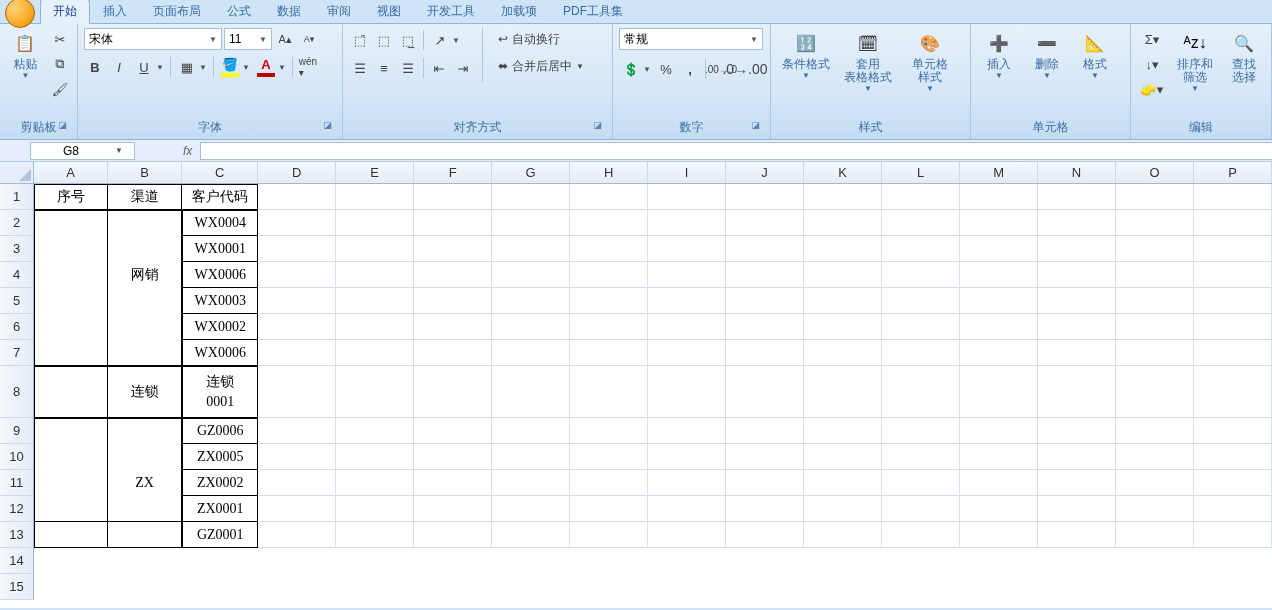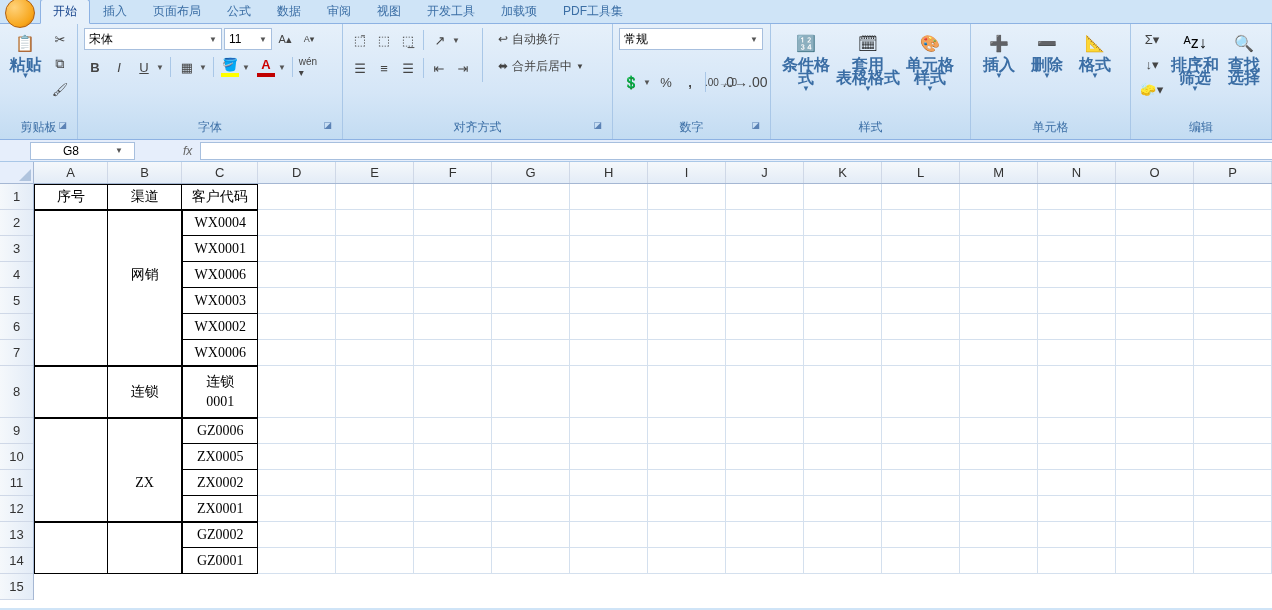--- a/index.html
+++ b/index.html
@@ -13,21 +13,21 @@
 
 
 .ribbon { display: flex; background: linear-gradient(#e6f0fa, #d5e6f7 60%, #c3dcf2); border-bottom: 1px solid #8db2e3; height: 116px; }
 .group { border-right: 1px solid #a9c7e7; display: flex; flex-direction: column; padding: 4px 6px 2px; }
 .group-body { flex: 1; display: flex; gap: 4px; align-items: flex-start; }
 .group-label { font-size: 12px; text-align: center; color: #3b6ea5; padding: 1px 0; position: relative; }
 .dlg { position: absolute; right: 2px; top: 1px; font-size: 9px; color: #5b82b5; cursor: pointer; border: 1px solid transparent; padding: 0 1px; }
 
 .bigbtn { display: flex; flex-direction: column; align-items: center; width: 44px; cursor: pointer; padding: 2px; }
 .bigbtn .ico { width: 26px; height: 26px; display: flex; align-items: center; justify-content: center; }
-.bigbtn .lbl { font-size: 16px; color: #3b6ea5; text-align: center; line-height: 13px; margin-top: 2px; font-weight: bold; }
+.bigbtn .lbl { font-size: 12px; color: #3b6ea5; text-align: center; line-height: 13px; margin-top: 2px; }
 .bigbtn .chev { font-size: 8px; color: #3b6ea5; }
 
 .col { display: flex; flex-direction: column; gap: 3px; }
 .row { display: flex; gap: 2px; align-items: center; }
 .smbtn { width: 22px; height: 22px; display: flex; align-items: center; justify-content: center; cursor: pointer; border: 1px solid transparent; font-size: 13px; color: #444; }
 .split { display: flex; border: 1px solid transparent; }
 .split .smbtn { border: none; }
 .split .arr { width: 10px; font-size: 8px; display: flex; align-items: center; justify-content: center; color: #555; cursor: pointer; }
 .txtbtn { height: 22px; display: flex; align-items: center; padding: 0 6px; font-size: 12px; color: #444; cursor: pointer; border: 1px solid transparent; gap: 4px; }
 
@@ -180,21 +180,21 @@
             <span>⬌</span>
             <span>合并后居中</span>
             <span style="font-size:8px">▼</span>
           </div>
       </div>
     </div>
     <div class="group-label"><span>对齐方式</span><span class="dlg">◪</span></div>
   </div>
 
   <div class="group" style="width:158px">
-    <div class="group-body col" style="gap:20px">
+    <div class="group-body col" style="gap:7px">
       <div class="combo" style="width:144px">
           <input value="常规" style="">
           <span class="arr">▼</span>
         </div>
       <div class="row">
         <div class="split">
             <div class="smbtn">💲</div>
             <div class="arr">▼</div>
           </div>
         <div class="smbtn">%</div>
@@ -535,38 +535,20 @@
         <div class="cell" style="width: 80px; height: 26px;"></div>
         <div class="cell" style="width: 80px; height: 26px;"></div>
         <div class="cell" style="width: 80px; height: 26px;"></div>
         <div class="cell" style="width: 80px; height: 26px;"></div>
         <div class="cell" style="width: 80px; height: 26px;"></div>
         <div class="cell" style="width: 80px; height: 26px;"></div>
         <div class="cell" style="width: 80px; height: 26px;"></div>
         <div class="cell" style="width: 80px; height: 26px;"></div>
       </div>
       <div class="cellrow">
-        <div class="cell bL bR bT" style="width: 76px; height: 26px; border-bottom: none;"></div>
-        <div class="cell bR bT" style="width: 76px; height: 26px; border-bottom: none;"></div>
-        <div class="cell bR bB bT bL" style="width: 78px; height: 26px;">GZ0002</div>
-        <div class="cell" style="width: 80px; height: 26px;"></div>
-        <div class="cell" style="width: 80px; height: 26px;"></div>
-        <div class="cell" style="width: 80px; height: 26px;"></div>
-        <div class="cell" style="width: 80px; height: 26px;"></div>
-        <div class="cell" style="width: 80px; height: 26px;"></div>
-        <div class="cell" style="width: 80px; height: 26px;"></div>
-        <div class="cell" style="width: 80px; height: 26px;"></div>
-        <div class="cell" style="width: 80px; height: 26px;"></div>
-        <div class="cell" style="width: 80px; height: 26px;"></div>
-        <div class="cell" style="width: 80px; height: 26px;"></div>
-        <div class="cell" style="width: 80px; height: 26px;"></div>
-        <div class="cell" style="width: 80px; height: 26px;"></div>
-        <div class="cell" style="width: 80px; height: 26px;"></div>
-      </div>
-      <div class="cellrow">
         <div class="cell bL bR bB" style="width: 76px; height: 26px;"></div>
         <div class="cell bR bB" style="width: 76px; height: 26px;"></div>
         <div class="cell bR bB bL" style="width: 78px; height: 26px;">GZ0001</div>
         <div class="cell" style="width: 80px; height: 26px;"></div>
         <div class="cell" style="width: 80px; height: 26px;"></div>
         <div class="cell" style="width: 80px; height: 26px;"></div>
         <div class="cell" style="width: 80px; height: 26px;"></div>
         <div class="cell" style="width: 80px; height: 26px;"></div>
         <div class="cell" style="width: 80px; height: 26px;"></div>
         <div class="cell" style="width: 80px; height: 26px;"></div>

